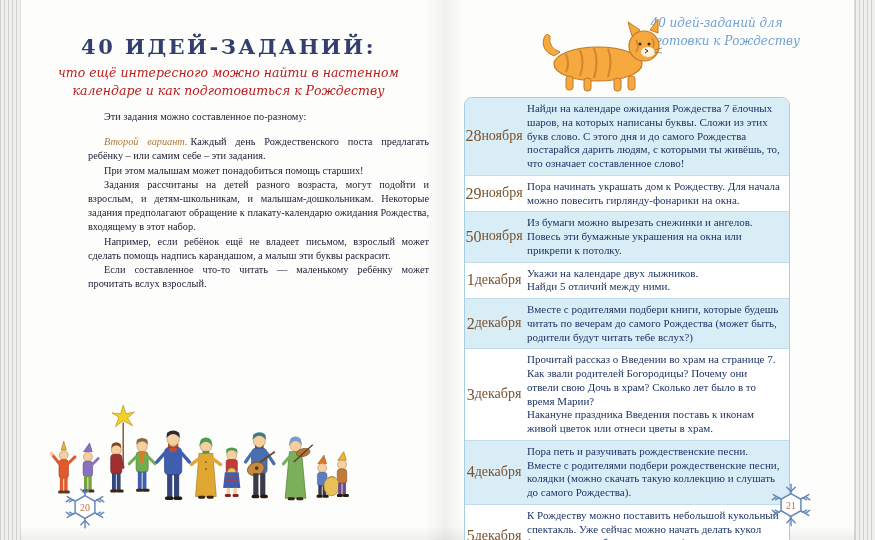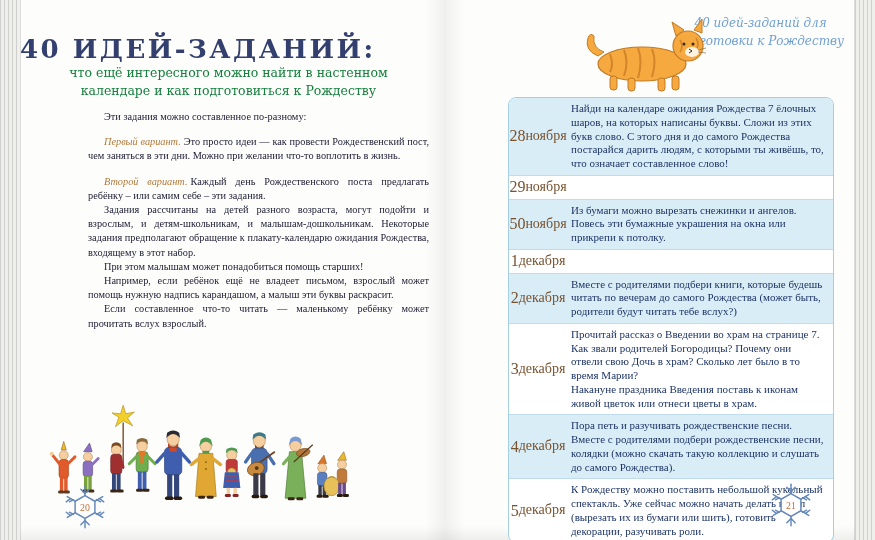--- a/index.html
+++ b/index.html
@@ -7,37 +7,37 @@
   .book{position:absolute;inset:0;background:#fdfdfb;}
   
   .edge{position:absolute;top:0;bottom:0;width:20px;background:repeating-linear-gradient(90deg,#cfcfcd 0 1px,#efefec 1px 4px);}
   .edge.left{left:0;border-right:1px solid #dcdcda;}
   .edge.right{right:0;border-left:1px solid #dcdcda;}
   .spine{position:absolute;top:0;bottom:0;left:425px;width:40px;background:linear-gradient(90deg,rgba(0,0,0,0) 0%,rgba(0,0,0,0.05) 50%,rgba(0,0,0,0) 100%);}
   .page-shade-bottom{position:absolute;left:20px;right:20px;bottom:0;height:14px;background:linear-gradient(180deg,rgba(0,0,0,0) 0%,rgba(0,0,0,0.06) 100%);}
 
   
   .left-page{position:absolute;left:20px;top:0;width:417px;height:540px;}
-  .lp-title{position:absolute;left:0;right:0;top:34px;
-    font-family:"DejaVu Serif",serif;font-size:26px;font-weight:bold;letter-spacing:2.5px;color:#33406f;}
-  .lp-sub{position:absolute;left:0;right:0;top:64px;text-align:center;
-    font-family:"DejaVu Serif",serif;font-size:12.5px;line-height:1.45;color:#15803d;}
+  .lp-title{position:absolute;left:0;right:0;top:34px;text-align:center;
+    font-family:"DejaVu Serif",serif;font-size:21px;font-weight:bold;letter-spacing:2.5px;color:#33406f;}
+  .lp-sub{position:absolute;left:0;right:0;top:64px;text-align:center;font-style:italic;
+    font-family:"DejaVu Serif",serif;font-size:12.5px;line-height:1.45;color:#b91c1c;}
   .lp-body{position:absolute;left:68px;top:110px;width:341px;font-size:10.3px;line-height:1.38;
     color:#23233a;text-align:justify;}
   .lp-body p{margin:0;text-indent:16px;}
   .lp-body p.gap{margin-top:11px;}
   .variant-label{font-style:italic;color:#b07a3a;margin-right:3px;}
 
   .illustration{position:absolute;left:3px;top:400px;width:352px;height:112px;}
   .snowflake{position:absolute;width:50px;height:50px;}
   .sf-left{left:40px;top:482px;}
   .sf-right{left:766px;top:480px;}
 
   
-  .right-page{position:absolute;left:458px;top:0;width:418px;height:442px;}
+  .right-page{position:absolute;left:414px;top:0;width:418px;height:442px;}
   .rp-header{position:absolute;right:32px;top:14px;text-align:center;font-style:italic;
     font-family:"DejaVu Serif",serif;font-size:12px;line-height:1.5;color:#6e9fd4;}
   .cat{position:absolute;left:122px;top:16px;width:150px;height:78px;}
 
   .task-table{position:absolute;left:50px;top:97px;width:324px;border:1.5px solid #a5cfe3;
     border-radius:8px;overflow:hidden;background:#ffffff;}
   .trow{display:flex;border-bottom:1px solid #bedcec;}
   .trow:last-child{border-bottom:none;}
   .trow:nth-child(odd){background:#d9edf7;}
   .tdate{flex:0 0 58px;display:flex;align-items:center;justify-content:center;
@@ -59,25 +59,24 @@
 
     <div class="left-page">
       <div class="lp-title">40 ИДЕЙ-ЗАДАНИЙ:</div>
       <div class="lp-sub">
         <div>что ещё интересного можно найти в настенном</div>
         <div>календаре и как подготовиться к Рождеству</div>
       </div>
 
       <div class="lp-body">
         <p>Эти задания можно составленное по-разному:</p>
-        <p class="gap"><span class="variant-label">Первый вариант.</span><span>Это просто идеи — как провести Рождественский пост, чем заняться в эти дни. Можно при желании что-то воплотить в жизнь.</span></p>
         <p class="gap"><span class="variant-label">Второй вариант.</span><span>Каждый день Рождественского поста предлагать ребёнку – или самим себе – эти задания.</span></p>
+        <p>При этом малышам может понадобиться помощь старших!</p>
         <p>Задания рассчитаны на детей разного возраста, могут подойти и взрослым, и детям-школьникам, и малышам-дошкольникам. Некоторые задания предполагают обращение к плакату-календарю ожидания Рождества, входящему в этот набор.</p>
-        <p>При этом малышам может понадобиться помощь старших!</p>
-        <p>Например, если ребёнок ещё не владеет письмом, взрослый может помощь нужную надпись карандашом, а малыш эти буквы раскрасит.</p>
+        <p>Например, если ребёнок ещё не владеет письмом, взрослый может сделать помощь надпись карандашом, а малыш эти буквы раскрасит.</p>
         <p>Если составленное что-то читать — маленькому ребёнку может прочитать вслух взрослый.</p>
       </div>
 
       <svg class="illustration" viewBox="0 0 360 130">
 
         <g>
           <polygon points="20,58 26,58 23,48" fill="#e9b82c" stroke="#9a6a1c" stroke-width="0.7"></polygon>
           <circle cx="23" cy="64" r="5.2" fill="#f6cfa0" stroke="#b98a55" stroke-width="0.7"></circle>
           <rect x="17.5" y="69" width="11" height="22" rx="4" fill="#e05a2b" stroke="#a33e18" stroke-width="0.7"></rect>
           <line x1="18" y1="74" x2="10" y2="64" stroke="#e05a2b" stroke-width="3.4" stroke-linecap="round"></line>
@@ -272,33 +271,36 @@
             <span class="day">28</span>
             <span class="month">ноября</span>
           </div>
           <div class="ttext">Найди на календаре ожидания Рождества 7 ёлочных шаров, на которых написаны буквы. Сложи из этих букв слово. С этого дня и до самого Рождества постарайся дарить людям, с которыми ты живёшь, то, что означает составленное слово!</div>
         </div>
         <div class="trow">
           <div class="tdate">
             <span class="day">29</span>
             <span class="month">ноября</span>
           </div>
+          <div class="ttext">Пора начинать украшать дом к Рождеству. Для начала можно повесить гирлянду-фонарики на окна.</div>
         </div>
         <div class="trow">
           <div class="tdate">
             <span class="day">50</span>
             <span class="month">ноября</span>
           </div>
           <div class="ttext">Из бумаги можно вырезать снежинки и ангелов. Повесь эти бумажные украшения на окна или прикрепи к потолку.</div>
         </div>
         <div class="trow">
           <div class="tdate">
             <span class="day">1</span>
             <span class="month">декабря</span>
           </div>
+          <div class="ttext">Укажи на календаре двух лыжников.
+Найди 5 отличий между ними.</div>
         </div>
         <div class="trow">
           <div class="tdate">
             <span class="day">2</span>
             <span class="month">декабря</span>
           </div>
           <div class="ttext">Вместе с родителями подбери книги, которые будешь читать по вечерам до самого Рождества (может быть, родители будут читать тебе вслух?)</div>
         </div>
         <div class="trow">
           <div class="tdate">

